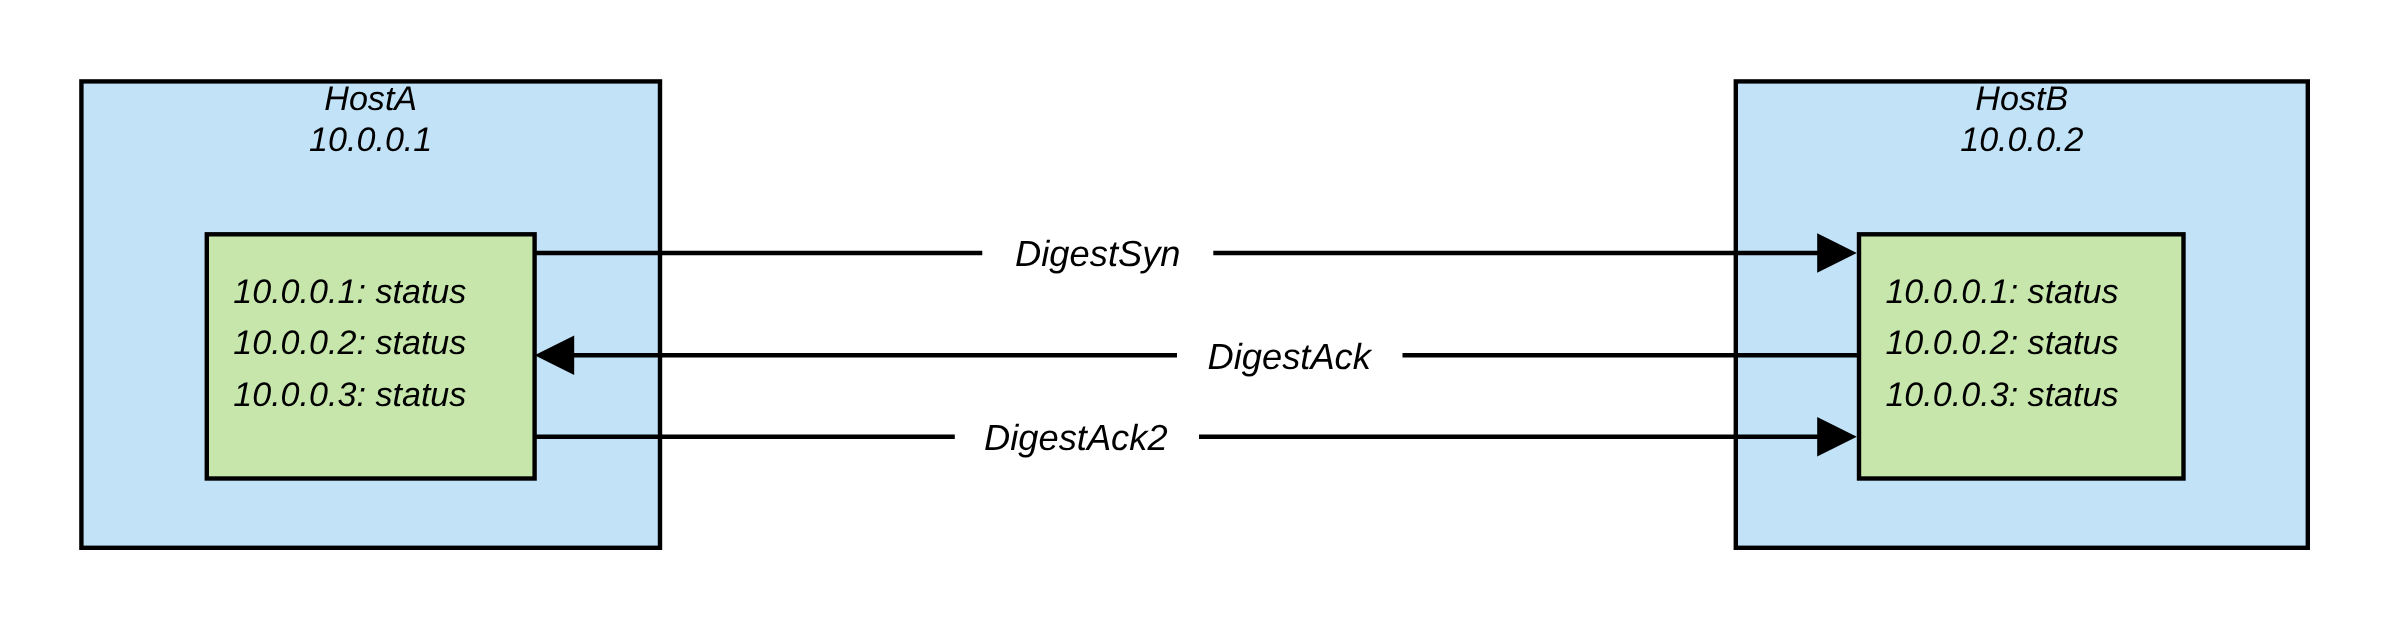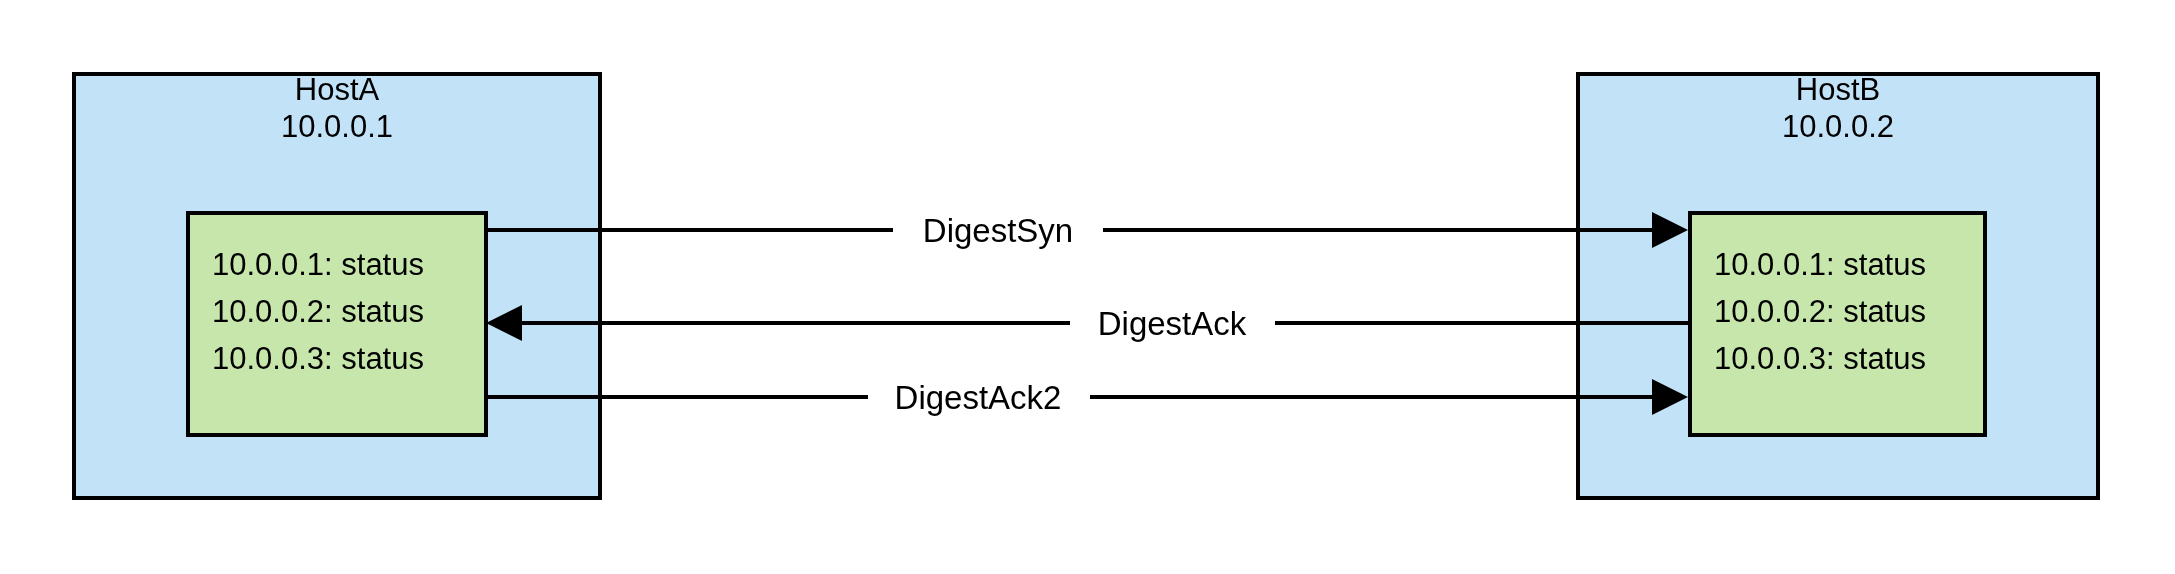--- a/index.html
+++ b/index.html
@@ -10,20 +10,21 @@
   }
   body {
     font-family: "Liberation Sans", sans-serif;
   }
   #canvas {
     position: relative;
     width: 2175px;
     height: 574px;
     background: #ffffff;
     overflow: hidden;
+    font-style: italic;
   }
   #diagram-svg {
     position: absolute;
     left: 0;
     top: 0;
     width: 2175px;
     height: 574px;
     display: block;
   }
   .host-box-rect {

